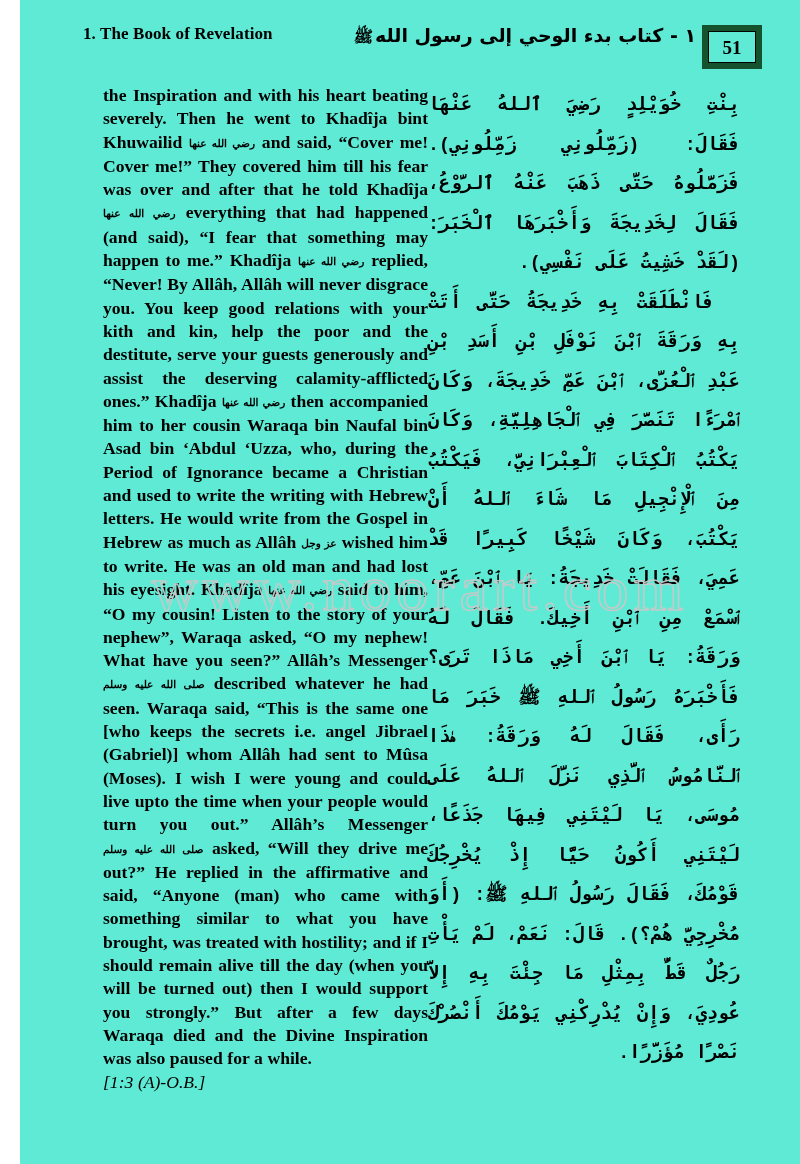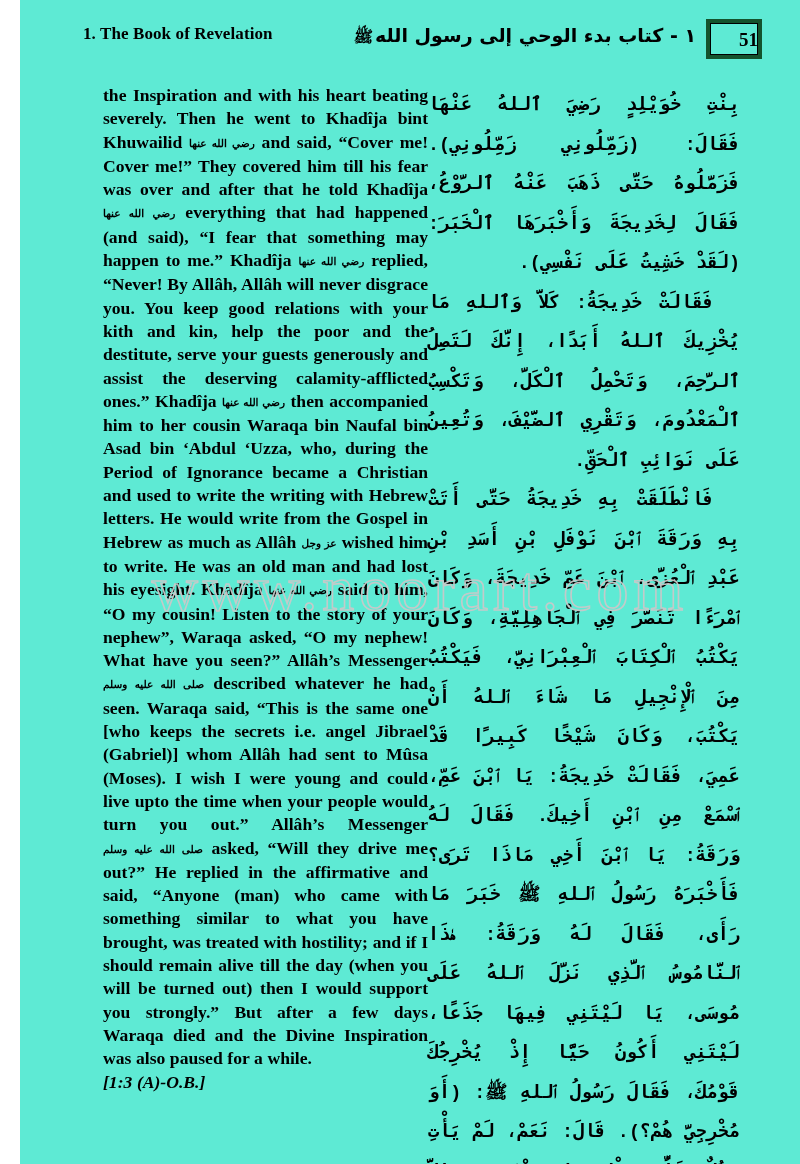--- a/index.html
+++ b/index.html
@@ -53,28 +53,28 @@
     white-space: nowrap;
     line-height: 1.6;
   }
   #header-ar .sallam {
     font-size: 16px;
     padding-right: 2px;
   }
   #page-number-box {
     position: absolute;
     right: 0px;
-    top: 1px;
+    top: 7px;
     width: 48px;
     height: 32px;
-    border: 4px solid #14532d;
+    border: 6px solid #14532d;
     box-shadow: 0 0 0 1px #000 inset;
     display: flex;
     align-items: center;
-    justify-content: flex-end;
+    justify-content: center;
   }
   #page-number-box span {
     font-family: "Liberation Serif", "DejaVu Serif", serif;
     font-weight: bold;
     font-size: 19px;
     line-height: 1;
   }
 
   
   #body-cols {
@@ -95,32 +95,32 @@
     line-height: 23.3px;
     text-align: justify;
     text-align-last: left;
     font-weight: 600;
     word-spacing: 0.2px;
     hyphens: none;
   }
   #col-en p { margin: 0; }
   #col-en .u { text-underline-offset: 1px; }
   #col-en .ar-inline {
-    font-family: Liberation Serif, serif;
+    font-family: Liberation Sans, sans-serif;
     font-size: 10.5px;
     font-weight: 700;
     direction: rtl;
     unicode-bidi: isolate;
     letter-spacing: -0.2px;
     vertical-align: 1px;
     white-space: nowrap;
   }
   #col-en .ref {
     font-style: italic;
-    font-weight: 700;
+    font-weight: 400;
     display: block;
     margin-top: 1px;
   }
 
   #col-ar {
     position: absolute;
     right: 60px;
     top: 2px;
     width: 312px;
     direction: rtl;
@@ -173,21 +173,20 @@
   <div id="body-cols">
 
     <div id="col-en">
       <p><span>the Inspiration and with his heart beating severely. Then he went to </span><span class="u">Khadîja</span><span> bint </span><span class="u">Khuwailid</span> <span class="ar-inline">رضي الله عنها</span><span> and said, “Cover me! Cover me!” They covered him till his fear was over and after that he told </span><span class="u">Khadîja</span> <span class="ar-inline">رضي الله عنها</span><span> everything that had happened (and said), “I fear that something may happen to me.” </span><span class="u">Khadîja</span> <span class="ar-inline">رضي الله عنها</span><span> replied, “Never! By Allâh, Allâh will never disgrace you. You keep good relations with your kith and kin, help the poor and the destitute, serve your guests generously and assist the deserving calamity-afflicted ones.” </span><span class="u">Khadîja</span> <span class="ar-inline">رضي الله عنها</span><span> then accompanied him to her cousin Waraqa bin Naufal bin Asad bin ‘Abdul ‘Uzza, who, during the Period of Ignorance became a Christian and used to write the writing with Hebrew letters. He would write from the Gospel in Hebrew as much as Allâh </span><span class="ar-inline">عز وجل</span><span> wished him to write. He was an old man and had lost his eyesight. </span><span class="u">Khadîja</span> <span class="ar-inline">رضي الله عنها</span><span> said to him, “O my cousin! Listen to the story of your nephew”, Waraqa asked, “O my nephew! What have you seen?” Allâh’s Messenger </span><span class="ar-inline">صلى الله عليه وسلم</span><span> described whatever he had seen. Waraqa said, “This is the same one [who keeps the secrets i.e. angel Jibrael (Gabriel)] whom Allâh had sent to Mûsa (Moses). I wish I were young and could live upto the time when your people would turn you out.” Allâh’s Messenger </span><span class="ar-inline">صلى الله عليه وسلم</span><span> asked, “Will they drive me out?” He replied in the affirmative and said, “Anyone (man) who came with something similar to what you have brought, was treated with hostility; and if I should remain alive till the day (when you will be turned out) then I would support you strongly.” But after a few days Waraqa died and the Divine Inspiration was also paused for a while.</span></p>
 
       <span class="ref">[1:3 (A)-O.B.]</span>
     </div>
 
     <div id="col-ar">
       <p>بِنْتِ خُوَيْلِدٍ رَضِيَ ٱللهُ عَنْهَا فَقَالَ: (زَمِّلُونِي زَمِّلُونِي). فَزَمَّلُوهُ حَتَّى ذَهَبَ عَنْهُ ٱلرَّوْعُ، فَقَالَ لِخَدِيجَةَ وَأَخْبَرَهَا ٱلْخَبَرَ: (لَقَدْ خَشِيتُ عَلَى نَفْسِي).</p>
-      <p class="indent">فَقَالَتْ خَدِيجَةُ: كَلاَّ وَٱللهِ مَا يُخْزِيكَ ٱللهُ أَبَدًا، إِنَّكَ لَتَصِلُ ٱلرَّحِمَ، وَتَحْمِلُ ٱلْكَلَّ، وَتَكْسِبُ ٱلْمَعْدُومَ، وَتَقْرِي ٱلضَّيْفَ، وَتُعِينُ عَلَى نَوَائِبِ ٱلْحَقِّ.</p>
       <p class="indent">فَانْطَلَقَتْ بِهِ خَدِيجَةُ حَتَّى أَتَتْ بِهِ وَرَقَةَ ٱبْنَ نَوْفَلِ بْنِ أَسَدِ بْنِ عَبْدِ ٱلْعُزَّى، ٱبْنَ عَمِّ خَدِيجَةَ، وَكَانَ ٱمْرَءًا تَنَصَّرَ فِي ٱلْجَاهِلِيَّةِ، وَكَانَ يَكْتُبُ ٱلْكِتَابَ ٱلْعِبْرَانِيَّ، فَيَكْتُبُ مِنَ ٱلْإِنْجِيلِ مَا شَاءَ ٱللهُ أَنْ يَكْتُبَ، وَكَانَ شَيْخًا كَبِيرًا قَدْ عَمِيَ، فَقَالَتْ خَدِيجَةُ: يَا ٱبْنَ عَمِّ، ٱسْمَعْ مِنِ ٱبْنِ أَخِيكَ. فَقَالَ لَهُ وَرَقَةُ: يَا ٱبْنَ أَخِي مَاذَا تَرَى؟ فَأَخْبَرَهُ رَسُولُ ٱللهِ ﷺ خَبَرَ مَا رَأَى، فَقَالَ لَهُ وَرَقَةُ: هٰذَا ٱلنَّامُوسُ ٱلَّذِي نَزَّلَ ٱللهُ عَلَى مُوسَى، يَا لَيْتَنِي فِيهَا جَذَعًا، لَيْتَنِي أَكُونُ حَيًّا إِذْ يُخْرِجُكَ قَوْمُكَ، فَقَالَ رَسُولُ ٱللهِ ﷺ: (أَوَ مُخْرِجِيَّ هُمْ؟). قَالَ: نَعَمْ، لَمْ يَأْتِ رَجُلٌ قَطُّ بِمِثْلِ مَا جِئْتَ بِهِ إِلاَّ عُودِيَ، وَإِنْ يُدْرِكْنِي يَوْمُكَ أَنْصُرْكَ نَصْرًا مُؤَزَّرًا.</p>
 
     </div>
 
   </div>
 
   <div id="watermark">www.noorart.com</div>
 
 </div>
 

